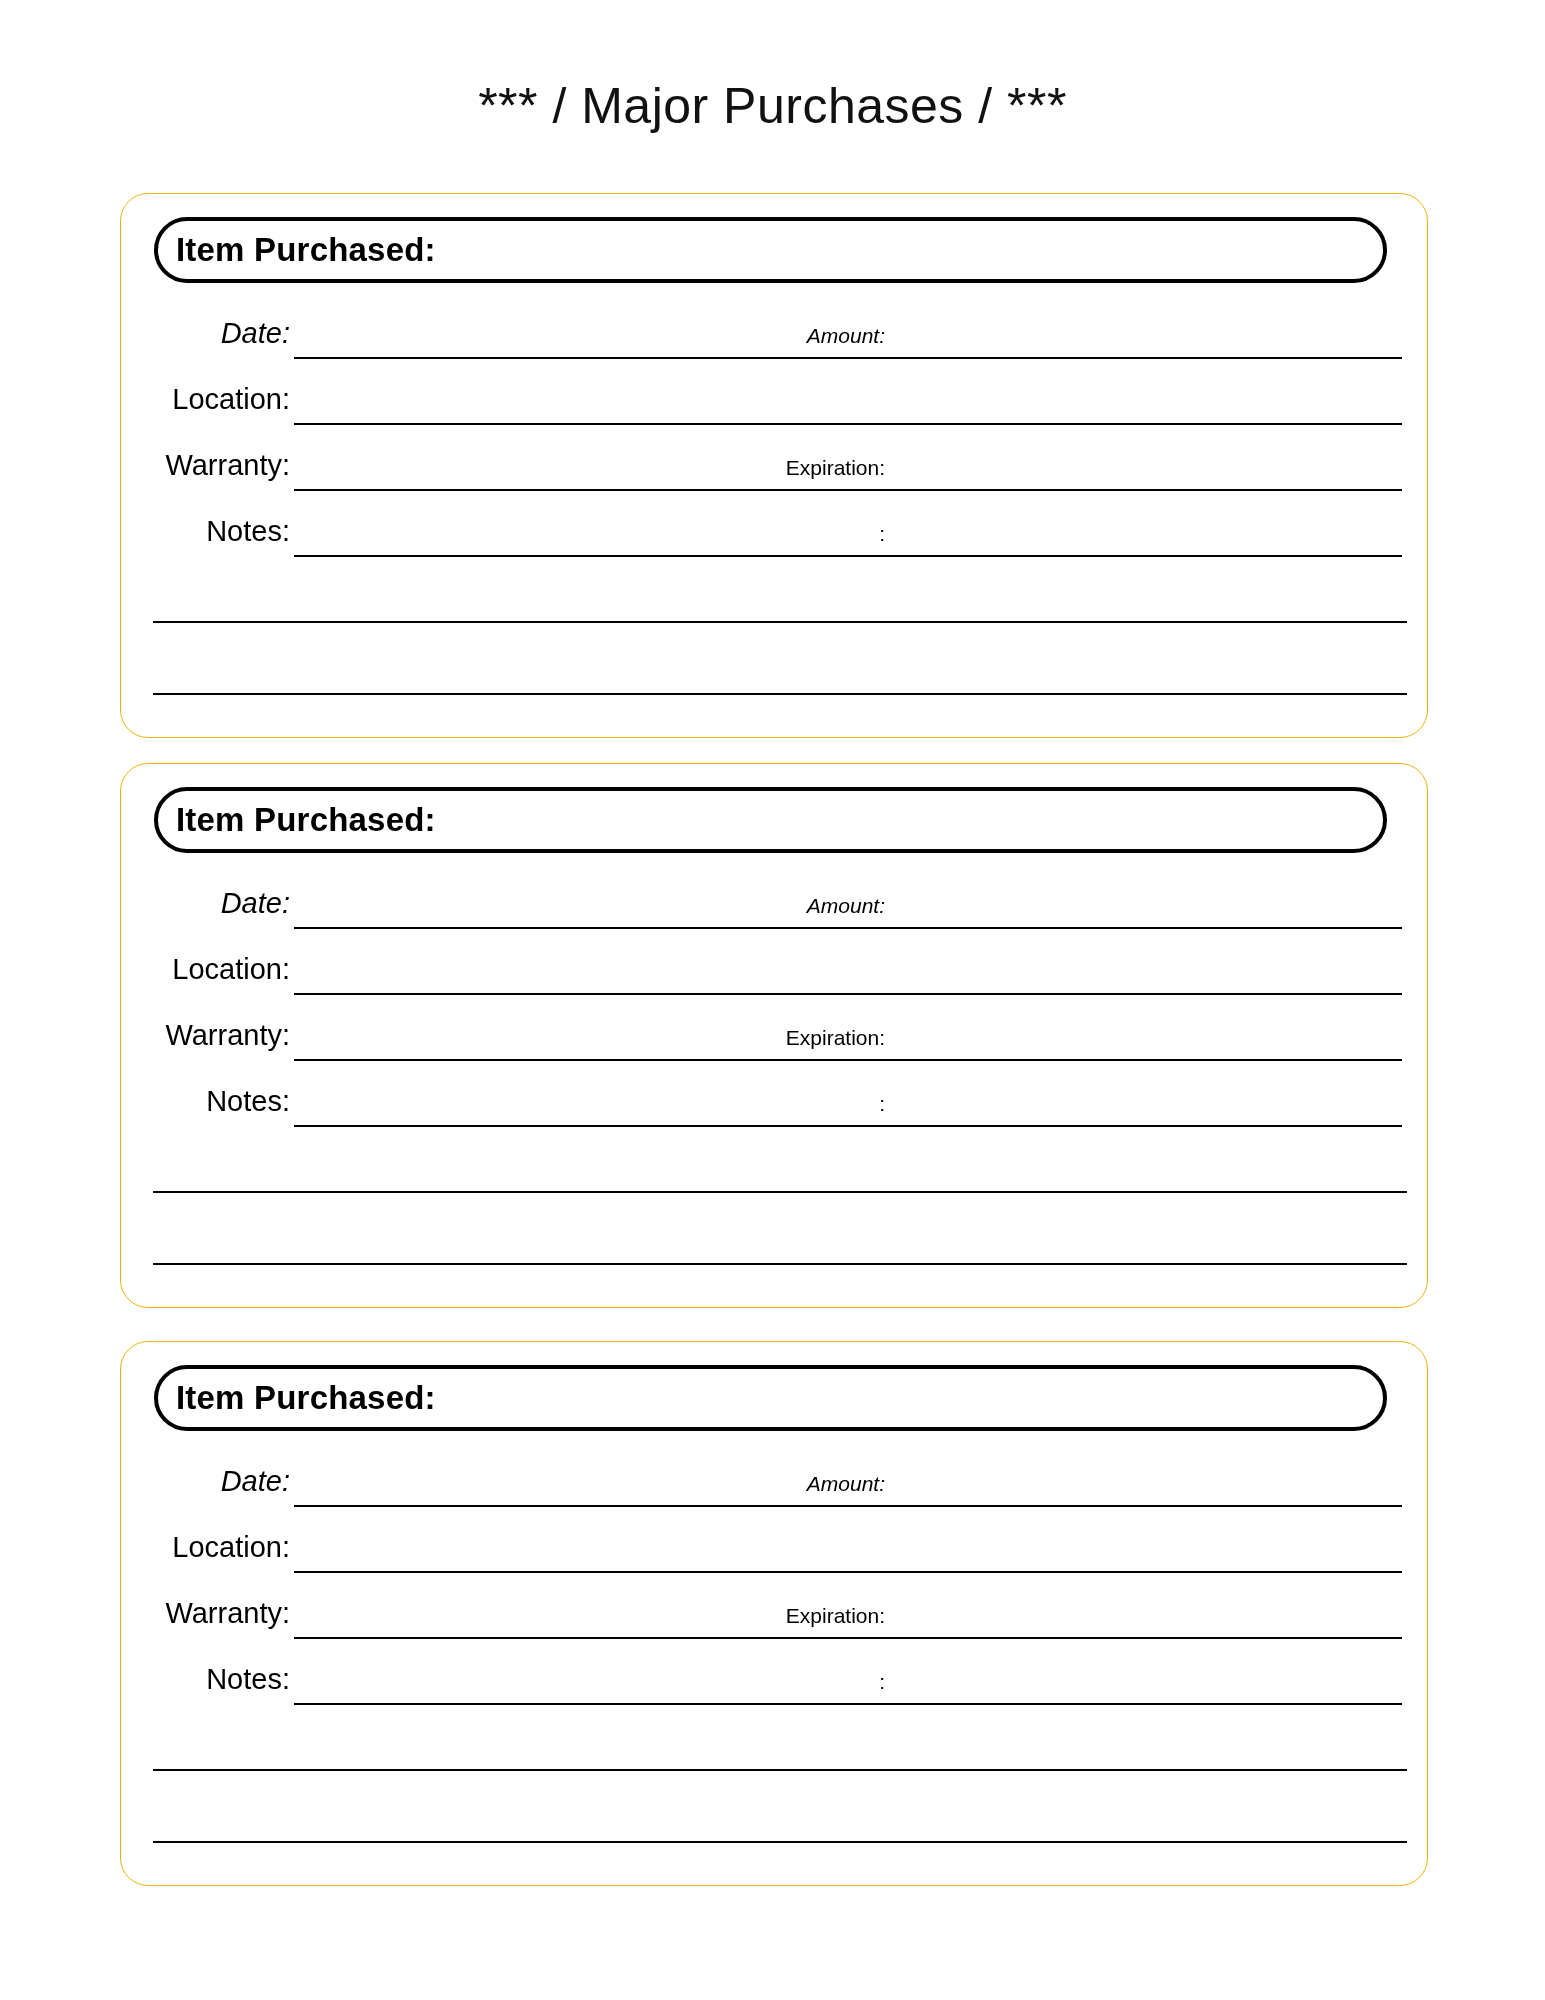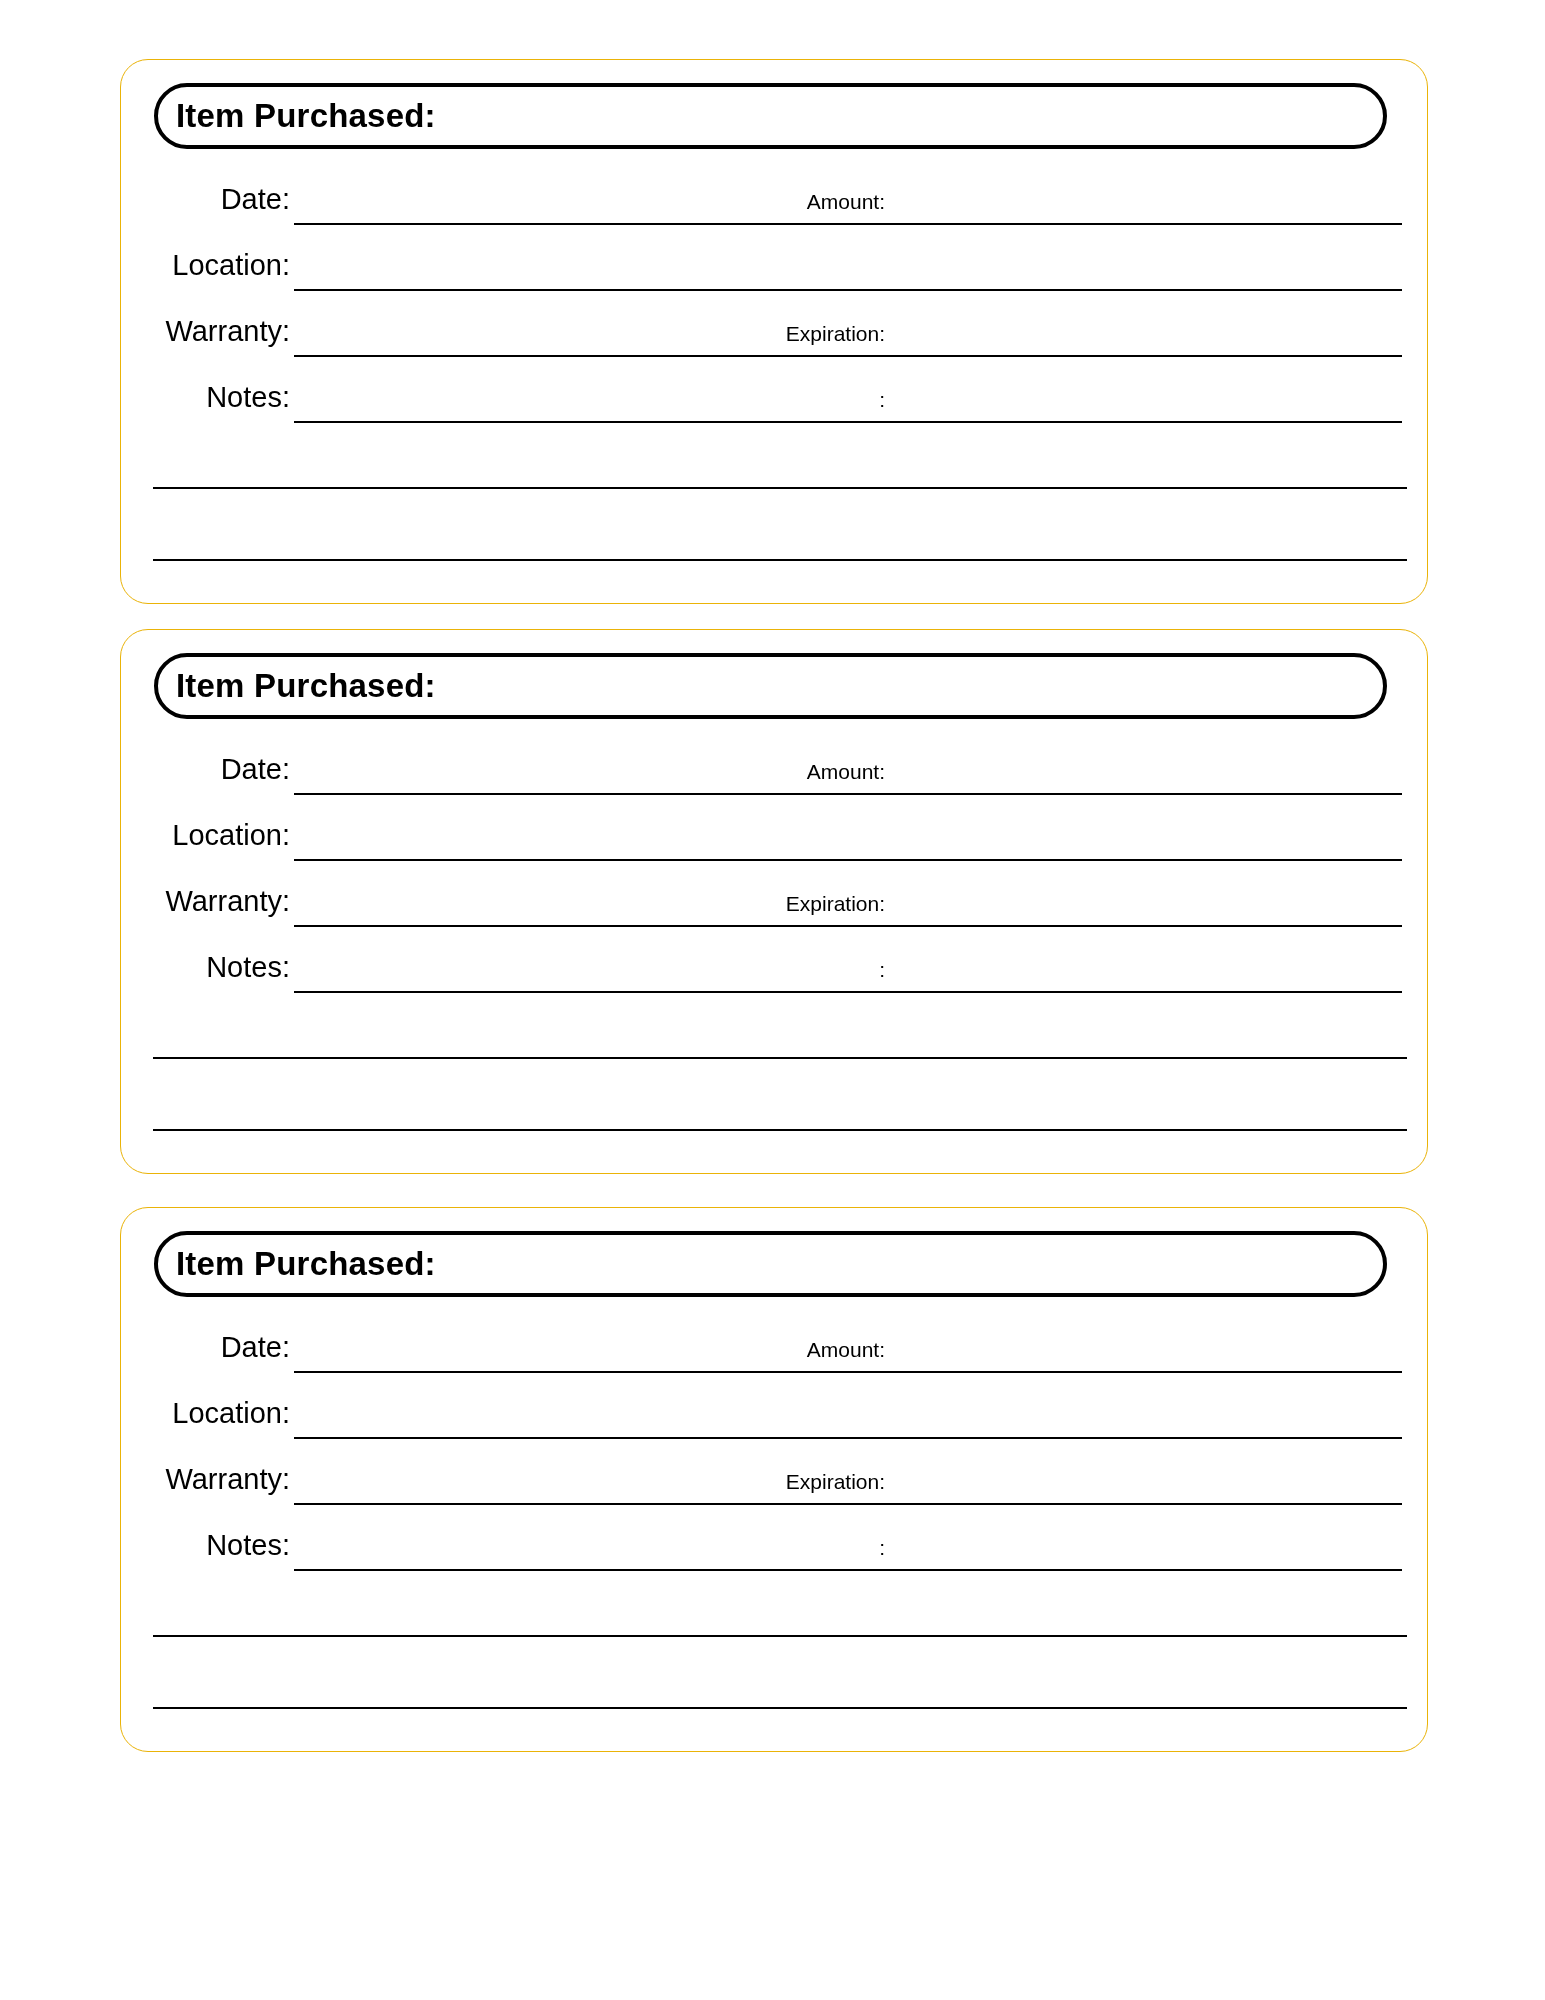--- a/index.html
+++ b/index.html
@@ -50,21 +50,21 @@
     font-size: 33px;
     font-weight: 700;
     letter-spacing: 0.2px;
   }
 
   .row {
     display: flex;
     align-items: flex-end;
     height: 66px;
   }
-  .row-first { margin-top: 10px; }
+  .row-first { margin-top: 10px; font-style: italic; }
 
   .lbl {
     width: 169px;
     text-align: right;
     font-size: 29px;
     padding-bottom: 9px;
     white-space: nowrap;
   }
 
   .line {
@@ -90,20 +90,21 @@
     border-bottom: 2.5px solid #000;
   }
   .blank-1 { height: 66px; }
   .blank-2 { height: 72px; }
 </style>
 </head>
 <body>
 
 <div class="page">
 
+  <h1 class="page-title">*** / Major Purchases / ***</h1>
 
   <section class="card card-1">
     <div class="pill">
       <span class="pill-label">Item Purchased:</span>
     </div>
     <div class="row row-first">
       <span class="lbl">Date:</span>
       <div class="line">
         <span class="mid">Amount:</span>
       </div>

